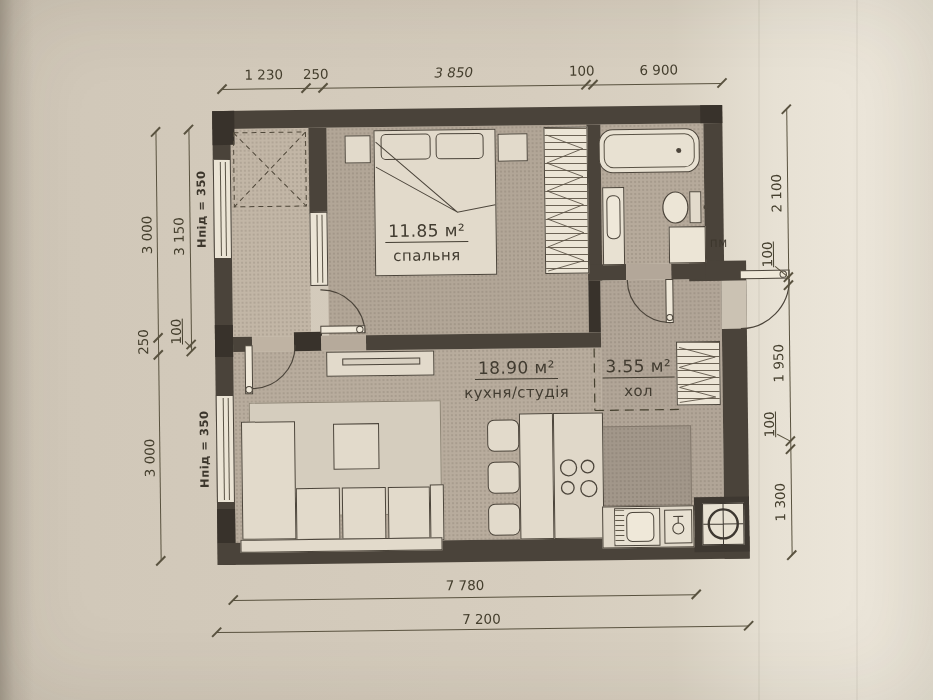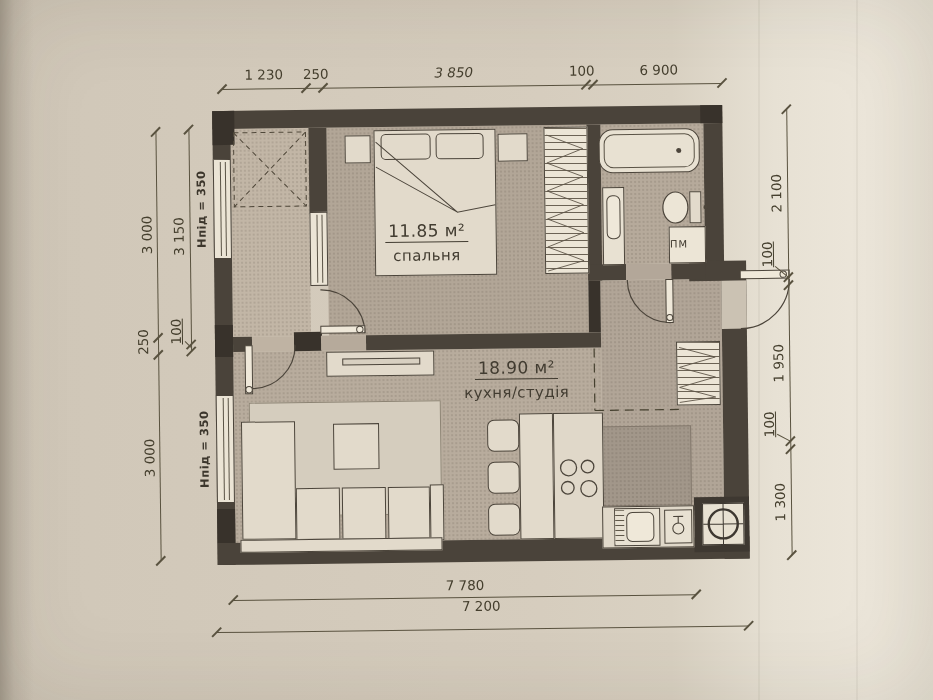--- a/index.html
+++ b/index.html
@@ -24,21 +24,21 @@
   svg{position:absolute;left:0;top:0;}
   .rlab{position:absolute;transform:translateX(-50%);text-align:center;color:#423c31;letter-spacing:.4px;white-space:nowrap;}
   .rarea{display:inline-block;font-size:17px;padding:0 3px 1px;border-bottom:1.6px solid #423c31;}
   .rname{font-size:15px;margin-top:4px;}
   .dl{position:absolute;background:#59523f;}
   .tk{position:absolute;width:13px;height:1.7px;background:#59523f;transform:translate(-50%,-50%) rotate(-45deg);}
   .dlb{position:absolute;font-size:13.5px;color:#453f2e;transform:translateX(-50%);white-space:nowrap;}
   .dlbv{position:absolute;font-size:13.5px;color:#453f2e;transform:translate(-50%,-50%) rotate(-90deg);white-space:nowrap;}
   .u{text-decoration:underline;}
   .sill{position:absolute;font-size:11.5px;font-weight:bold;color:#3c362c;transform:translate(-50%,-50%) rotate(-90deg);white-space:nowrap;letter-spacing:.5px;}
-  .pmtxt{font-size:10px;color:#3c362c;text-align:left;line-height:34px;letter-spacing:1px;}
+  .pmtxt{font-size:10px;color:#3c362c;text-align:left;line-height:34px;letter-spacing:1px;padding-left:40px;}
 </style>
 </head>
 <body>
 
 <div id="stage">
   <div class="crease" style="left:758px;"></div>
   <div class="crease" style="left:856px;"></div>
 
   <div id="rot">
 
@@ -184,20 +184,24 @@
     </svg>
 
     <div class="rlab" style="left:428px;top:220px;">
       <span class="rarea">11.85 м²</span>
       <div class="rname">спальня</div>
     </div>
     <div class="rlab" style="left:516px;top:358px;">
       <span class="rarea">18.90 м²</span>
       <div class="rname">кухня/студія</div>
     </div>
+    <div class="rlab" style="left:638px;top:358px;">
+      <span class="rarea">3.55 м²</span>
+      <div class="rname">хол</div>
+    </div>
 
     <div class="sill" style="left:203px;top:206px;">Нпід = 350</div>
     <div class="sill" style="left:203px;top:446px;">Нпід = 350</div>
 
     <div class="dl" style="left:225px;top:86px;width:500px;height:1px;"></div>
     <div class="tk" style="left:225px;top:86px;"></div>
     <div class="tk" style="left:309px;top:86px;"></div>
     <div class="tk" style="left:326px;top:86px;"></div>
     <div class="tk" style="left:589px;top:86px;"></div>
     <div class="tk" style="left:596px;top:86px;"></div>
@@ -237,16 +241,16 @@
     <div class="dlbv u" style="left:768px;top:428px;">100</div>
     <div class="dlbv" style="left:778px;top:506px;">1 300</div>
 
     <div class="dl" style="left:230px;top:597px;width:463px;height:1px;"></div>
     <div class="tk" style="left:230px;top:597px;"></div>
     <div class="tk" style="left:693px;top:597px;"></div>
     <div class="dlb" style="left:462px;top:577px;">7 780</div>
     <div class="dl" style="left:213px;top:629px;width:532px;height:1px;"></div>
     <div class="tk" style="left:213px;top:629px;"></div>
     <div class="tk" style="left:745px;top:629px;"></div>
-    <div class="dlb" style="left:478px;top:598px;">7 200</div>
+    <div class="dlb" style="left:478px;top:611px;">7 200</div>
 
   </div>
 </div>
 
 </body></html>

